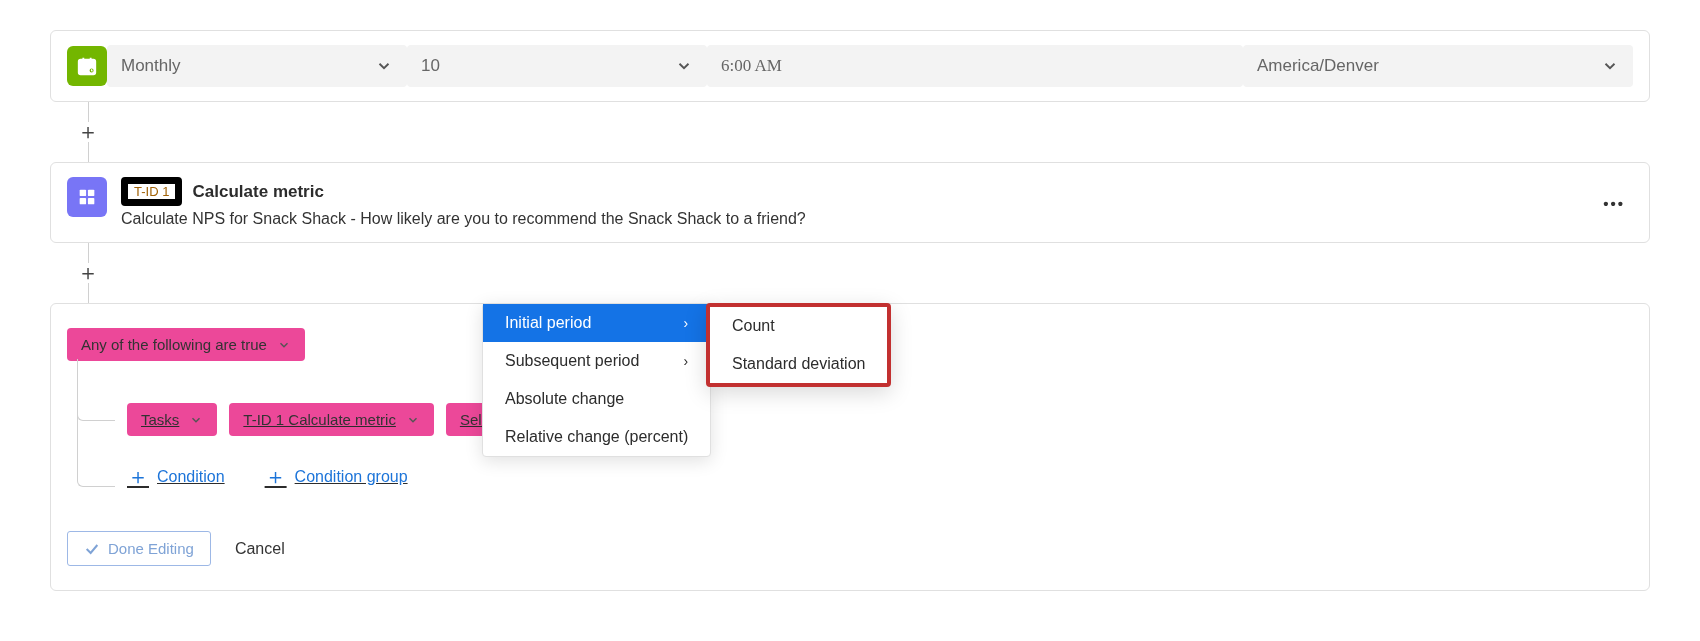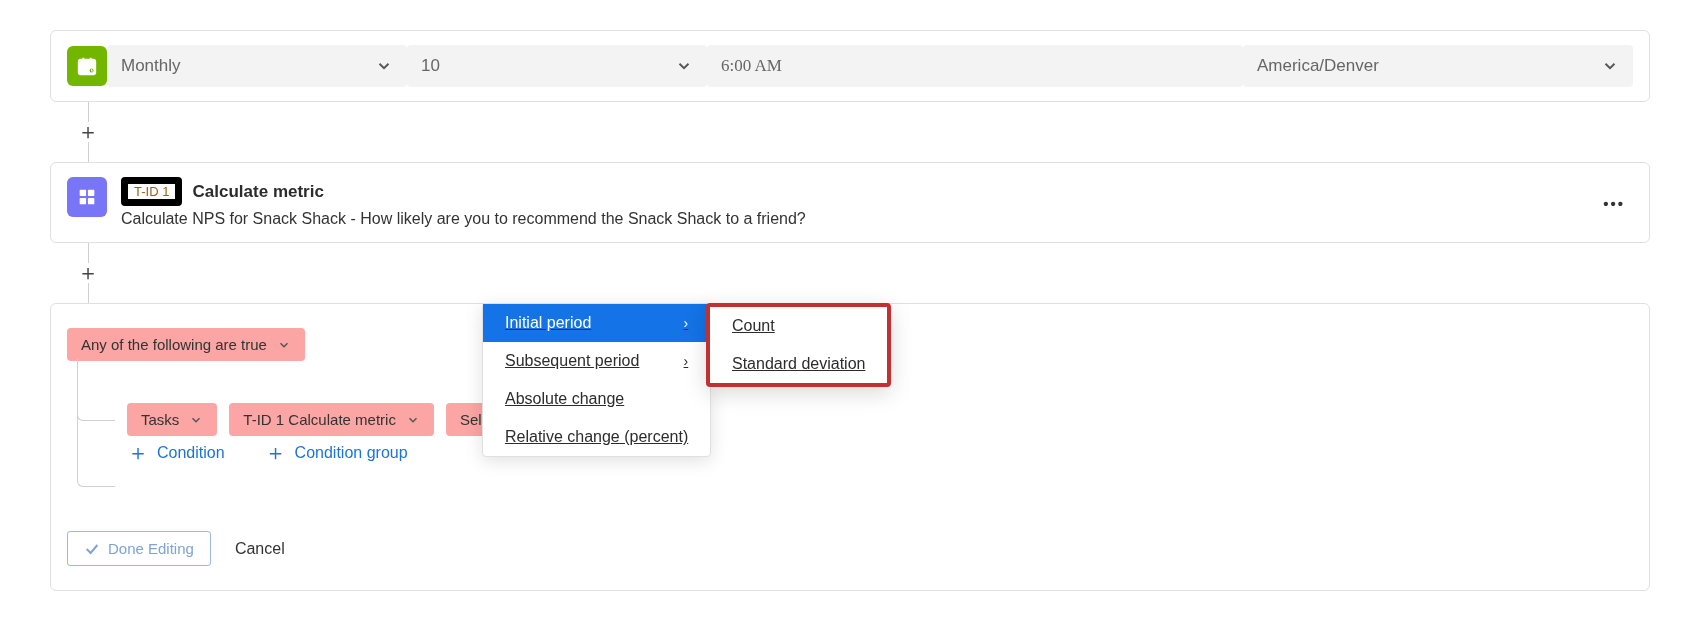--- a/index.html
+++ b/index.html
@@ -69,21 +69,21 @@
   .metric-title { font-weight:700; font-size:17px; }
   .metric-desc { color:#333; font-size:16px; margin-top:4px;}
   .kebab { position:absolute; right:24px; top:50%; transform:translateY(-50%); color:#333; font-weight:700; letter-spacing:2px; cursor:pointer;}
 
   .conditions-card {
     padding: 24px 16px;
     margin-top: 0;
     position:relative;
   }
   .pill {
-    background:#fca5a5; border-radius:4px; padding:8px 14px;
+    background:#ec4899; border-radius:4px; padding:8px 14px;
     display:inline-flex; align-items:center; gap:10px;
     font-size:15px; color:#333;
   }
   .pill .chev-sm { color:#555; }
   .trash { color:#555; cursor:pointer; margin-left:4px; display:flex;align-items:center;}
   .link-btn { color:#1c74d9; font-size:16px; display:inline-flex; align-items:center; gap:8px; cursor:pointer;}
   .link-btn .plus-icon { font-size:22px; line-height:1; font-weight:400;}
   .footer-row { display:flex; gap:24px; align-items:center; margin-top:40px;}
   .btn-outline {
     border:1px solid #9db8e6; color:#7fa3d6; background:#fff;
@@ -95,31 +95,30 @@
   
   .menu {
     position:absolute;
     background:#fff;
     border:1px solid #e0e0e0;
     border-radius:4px;
     box-shadow:0 4px 18px rgba(0,0,0,0.12);
     font-size:16px;
     min-width:224px;
     z-index:20;
-    text-decoration:underline;
   }
   .menu.primary { left:432px; top:0; }
   .menu-item { padding:10px 22px; display:flex; align-items:center; justify-content:space-between; cursor:pointer;}
   .menu-item.active { background:#1473e6; color:#fff; }
   .menu-item .arrow { font-size:14px;}
   .menu.sub { left:656px; top:0; min-width:185px; border:4px solid #c23030; box-shadow:0 6px 22px rgba(0,0,0,0.15);}
   .tree-indent {
     display:flex; align-items:flex-start;
   }
-  .pills-col { display:flex; flex-direction:column; flex:1;}
+  .pills-col { display:flex; flex-direction:column; gap:24px; flex:1;text-decoration:underline;}
   .inner-pill-row { display:flex; align-items:center; gap:12px;}
   .menu-anchor { position:relative; height:0; }
   .l-wrap { position:relative; height:130px; width:50px; margin-left:10px;}
   .lconn { position:absolute; left:0; top:-2px; width:38px; border-left:1px solid #d0d0d0; border-bottom:1px solid #d0d0d0; border-bottom-left-radius:6px;}
   .lconn.c1 { height:62px; }
   .lconn.c2 { height:128px; }
 
   svg { display:block; }
 </style>
 </head>

